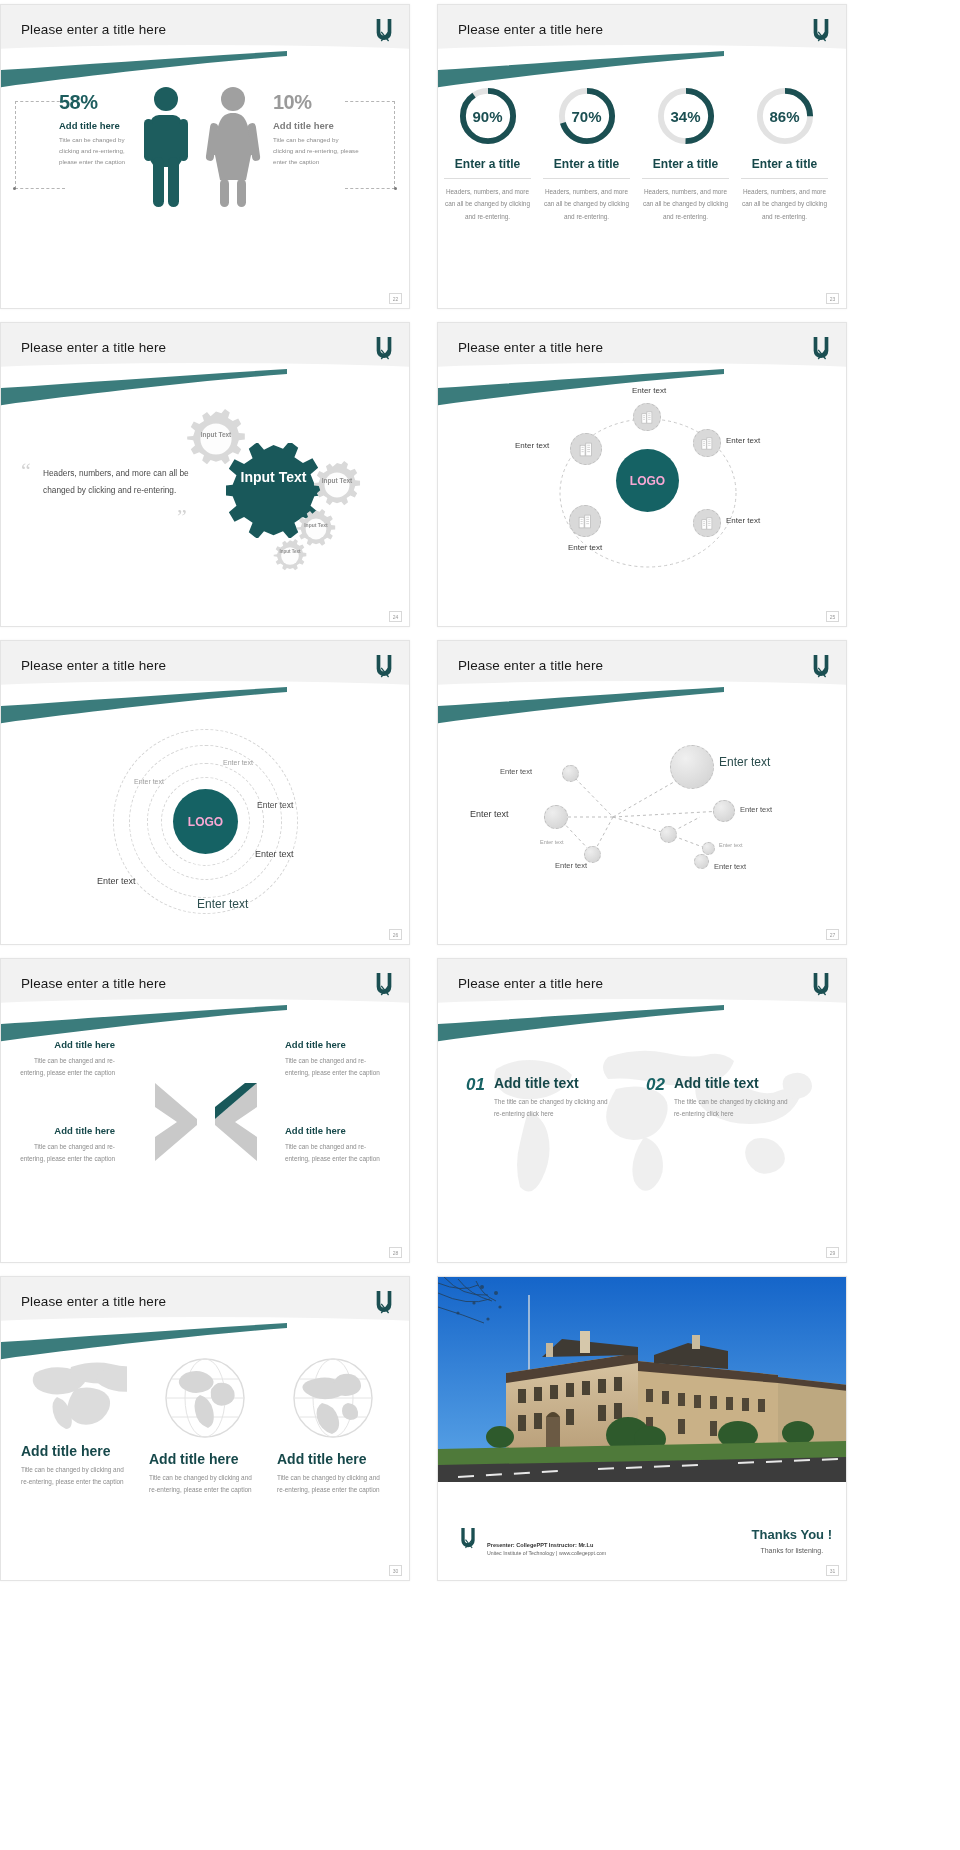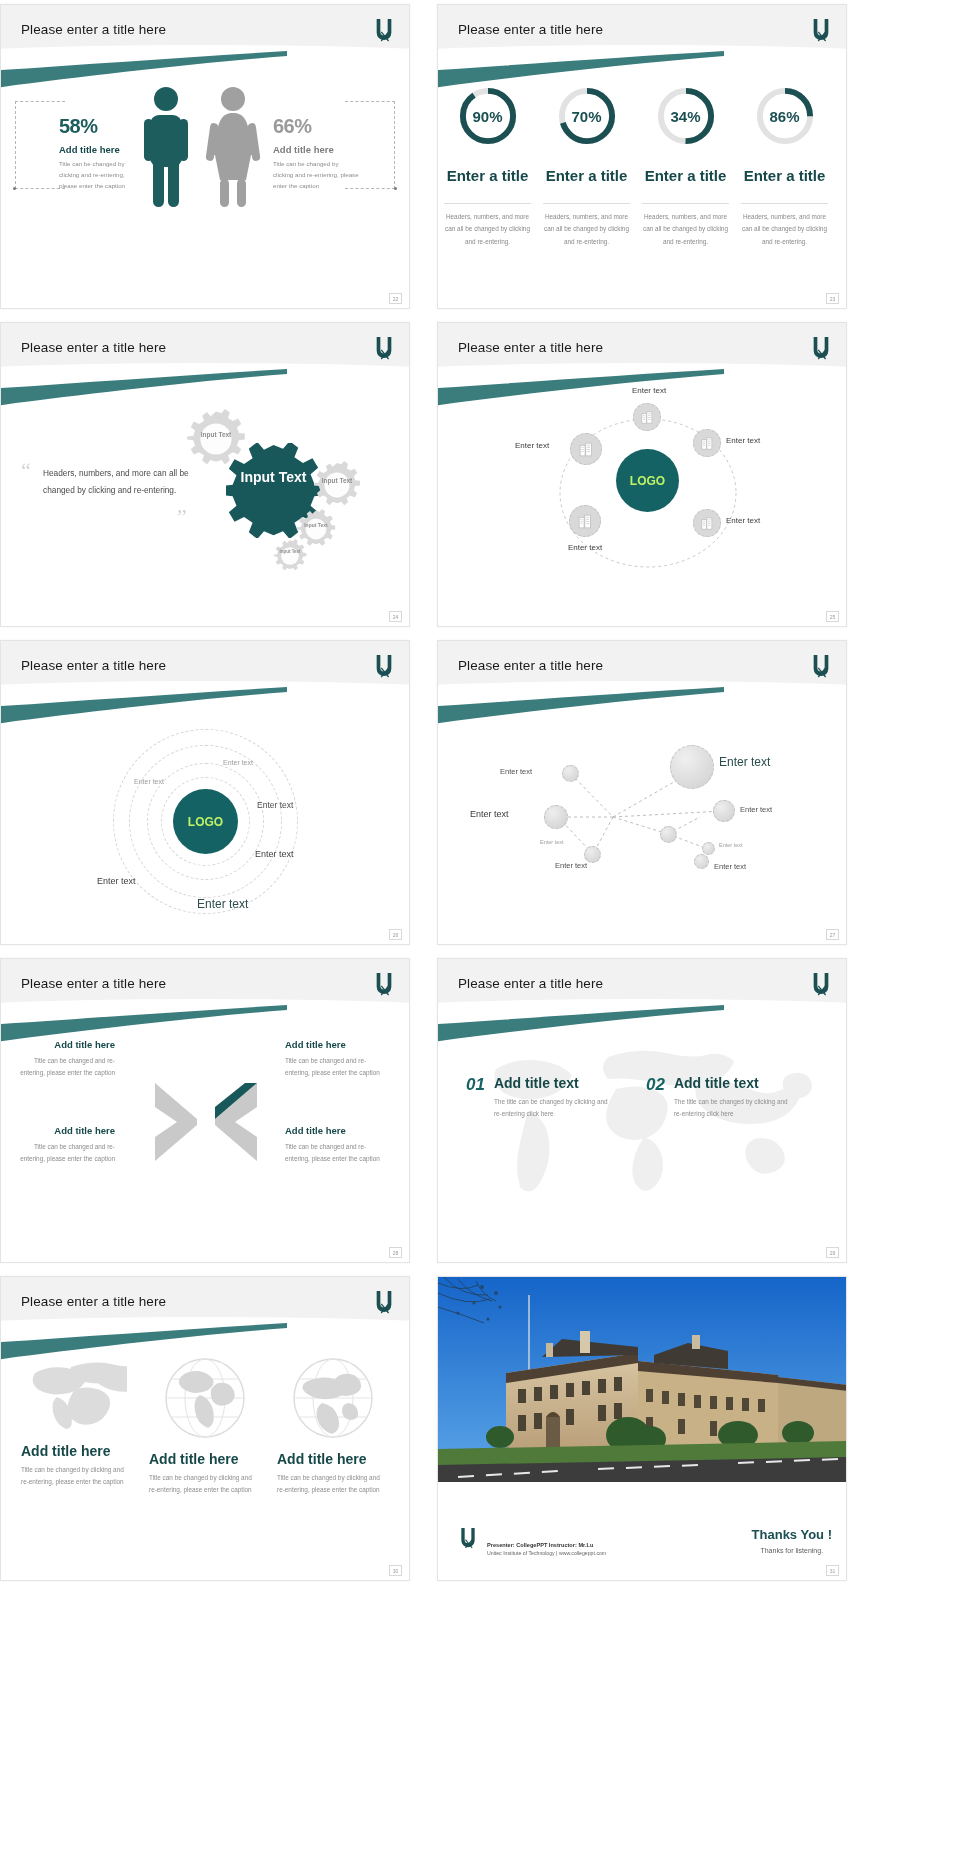--- a/index.html
+++ b/index.html
@@ -56,21 +56,21 @@
   .swoosh svg { display:block; }
   .pageno {
     position:absolute; bottom:4px; right:7px;
     width:13px; height:11px;
     border:1px solid #d8d8d8;
     font-size:5px; color:#9a9a9a;
     display:flex; align-items:center; justify-content:center;
     z-index:6; background:#fff;
   }
   .body { position:absolute; top:58px; left:0; right:0; bottom:0; }
-  .pct { font-size:20px; font-weight:bold; letter-spacing:-.5px;margin-top:24px; }
+  .pct { font-size:20px; font-weight:bold; letter-spacing:-.5px; }
   .pct.teal { color:#1d5d5e; }
   .pct.grey { color:#9a9a9a; }
   .adt { font-size:9.5px; font-weight:bold; margin-top:6px; }
   .adt.teal { color:#16484a; }
   .adt.grey { color:#7d7d7d; }
   .cap { font-size:6.2px; color:#8d8d8d; line-height:1.75; margin-top:4px; }
   .dashbox {
     position:absolute; border:1px dashed #b5b5b5;
   }
   .dashdot {
@@ -80,37 +80,37 @@
 
   
   .donuts { position:absolute; top:22px; left:0; right:12px; display:flex; }
   .dcol { flex:1; text-align:center; padding:0 6px; }
   .dnum {
     position:absolute; inset:0; display:flex; align-items:center; justify-content:center;
     font-size:15px; font-weight:bold; color:#1b4f52;
   }
   .dring { position:relative; width:62px; height:62px; margin:0 auto; }
   .dtitle {
-    font-size:15px; font-weight:bold; color:#16484a; margin-top:20px;
-    padding-bottom:19px; border-bottom:1px solid #ddd;
+    font-size:12px; font-weight:bold; color:#16484a; margin-top:10px;
+    padding-bottom:7px; border-bottom:1px solid #ddd;
   }
   .dbody { font-size:6.4px; color:#8a8a8a; line-height:1.95; margin-top:7px; }
 
   
   .quote-mark { font-size:22px; color:#d3d3d3; font-family:"Liberation Serif",serif; line-height:.7; }
   .quote-txt { font-size:8.3px; color:#4a4a4a; line-height:2.0; }
   .gear-label { font-size:6.5px; color:#8e8e8e; font-weight:bold; text-align:center; line-height:1.25; }
   .gear-label.big { font-size:14px; color:#ffffff; line-height:1.15; }
 
   
   .et { font-size:8px; color:#3b3b3b; }
   .et-sm { font-size:7px; color:#9d9d9d; }
   .et-lg { font-size:12px; color:#2b4f4f; }
   .logo-circ {
-    border-radius:50%; background:#156264; color:#bef264;
+    border-radius:50%; background:#156264; color:#f9a8d4;
     display:flex; align-items:center; justify-content:center;
     font-weight:bold;
   }
   .node {
     border-radius:50%; background:#d9d9d9;
     display:flex; align-items:center; justify-content:center;
     border:1px dashed #c0c0c0;
   }
   .dashcirc { position:absolute; border:1px dashed #d5d5d5; border-radius:50%; }
 
@@ -177,21 +177,21 @@
 
       <div style="position:absolute;left:58px;top:28px;width:80px">
         <div class="pct teal">58%</div>
         <div class="adt teal">Add title here</div>
         <div class="cap">Title can be changed by clicking and re-entering, please enter the caption</div>
       </div>
 
       <div class="dashbox" style="right:14px;top:38px;width:50px;height:88px;border-left:none"></div>
       <div class="dashdot" style="right:12px;top:124px"></div>
       <div style="position:absolute;left:272px;top:28px;width:86px">
-        <div class="pct grey">66%</div>
+        <div class="pct grey">10%</div>
         <div class="adt grey">Add title here</div>
         <div class="cap">Title can be changed by clicking and re-entering, please enter the caption</div>
       </div>
     </div>
     <div class="pageno">22</div>
   </div>
 
   <div class="slide">
     <div class="hdr">
         <div class="hdr-curve"></div>

